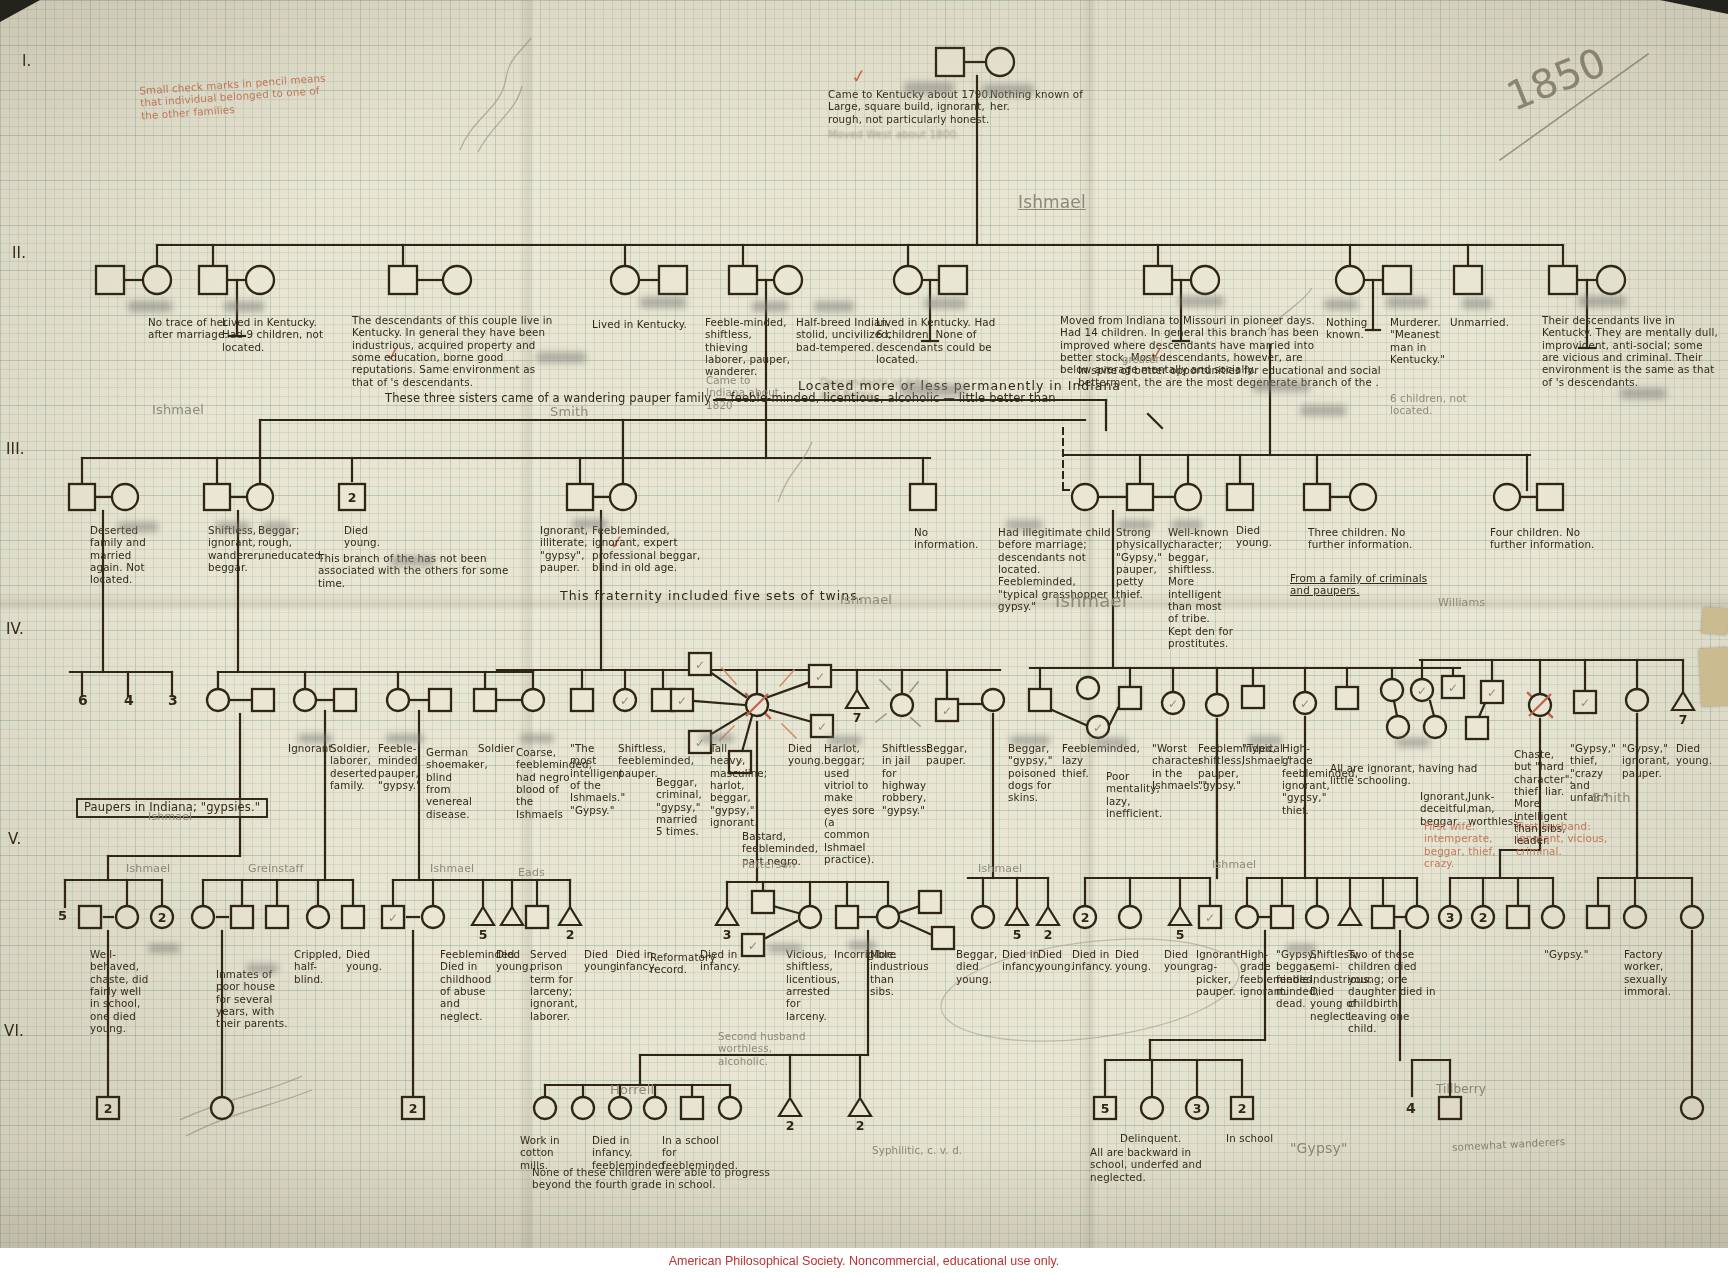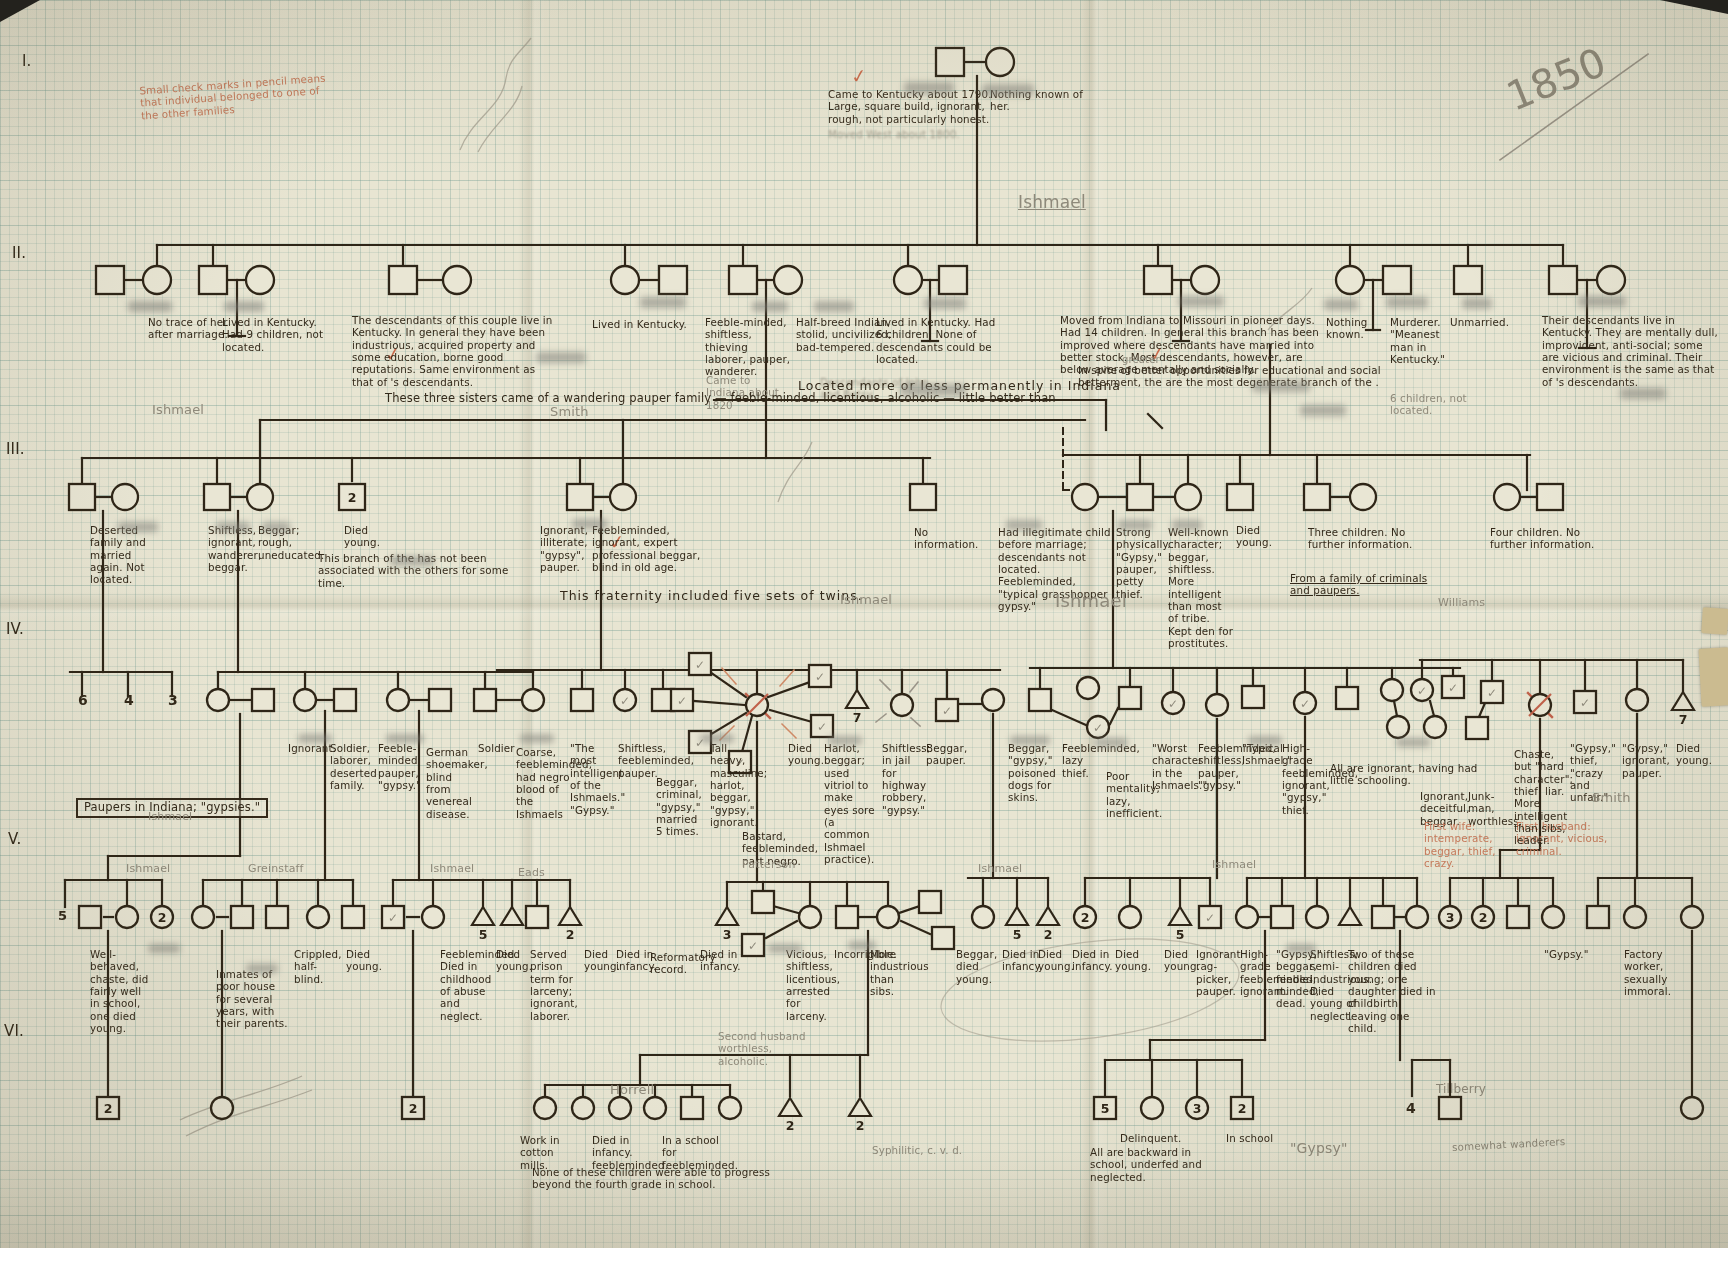--- a/index.html
+++ b/index.html
@@ -641,13 +641,16 @@
       <div class="blurpatch" style="left: 246px; top: 964px; width: 32px; height: 9px;"></div>
       <div class="blurpatch" style="left: 768px; top: 944px; width: 34px; height: 9px;"></div>
       <div class="blurpatch" style="left: 848px; top: 941px; width: 28px; height: 9px;"></div>
       <div class="blurpatch" style="left: 1286px; top: 944px; width: 30px; height: 9px;"></div>
     </div>
   <div class="shade"></div>
   <div class="corner" style="left:0;top:0;width:40px;height:22px;clip-path:polygon(0 0,100% 0,0 100%)"></div>
   <div class="corner" style="left:1660px;top:0;width:68px;height:14px;clip-path:polygon(0 0,100% 0,100% 100%)"></div>
   <div class="tape" style="left:1702px;top:608px;width:26px;height:26px;transform:rotate(4deg)"></div>
   <div class="tape" style="left:1700px;top:648px;width:30px;height:58px;transform:rotate(-3deg)"></div>
+  <div class="caption-bar">
+    <span>American Philosophical Society.  Noncommercial, educational use only.</span>
+  </div>
 </div>
 
 </body></html>

